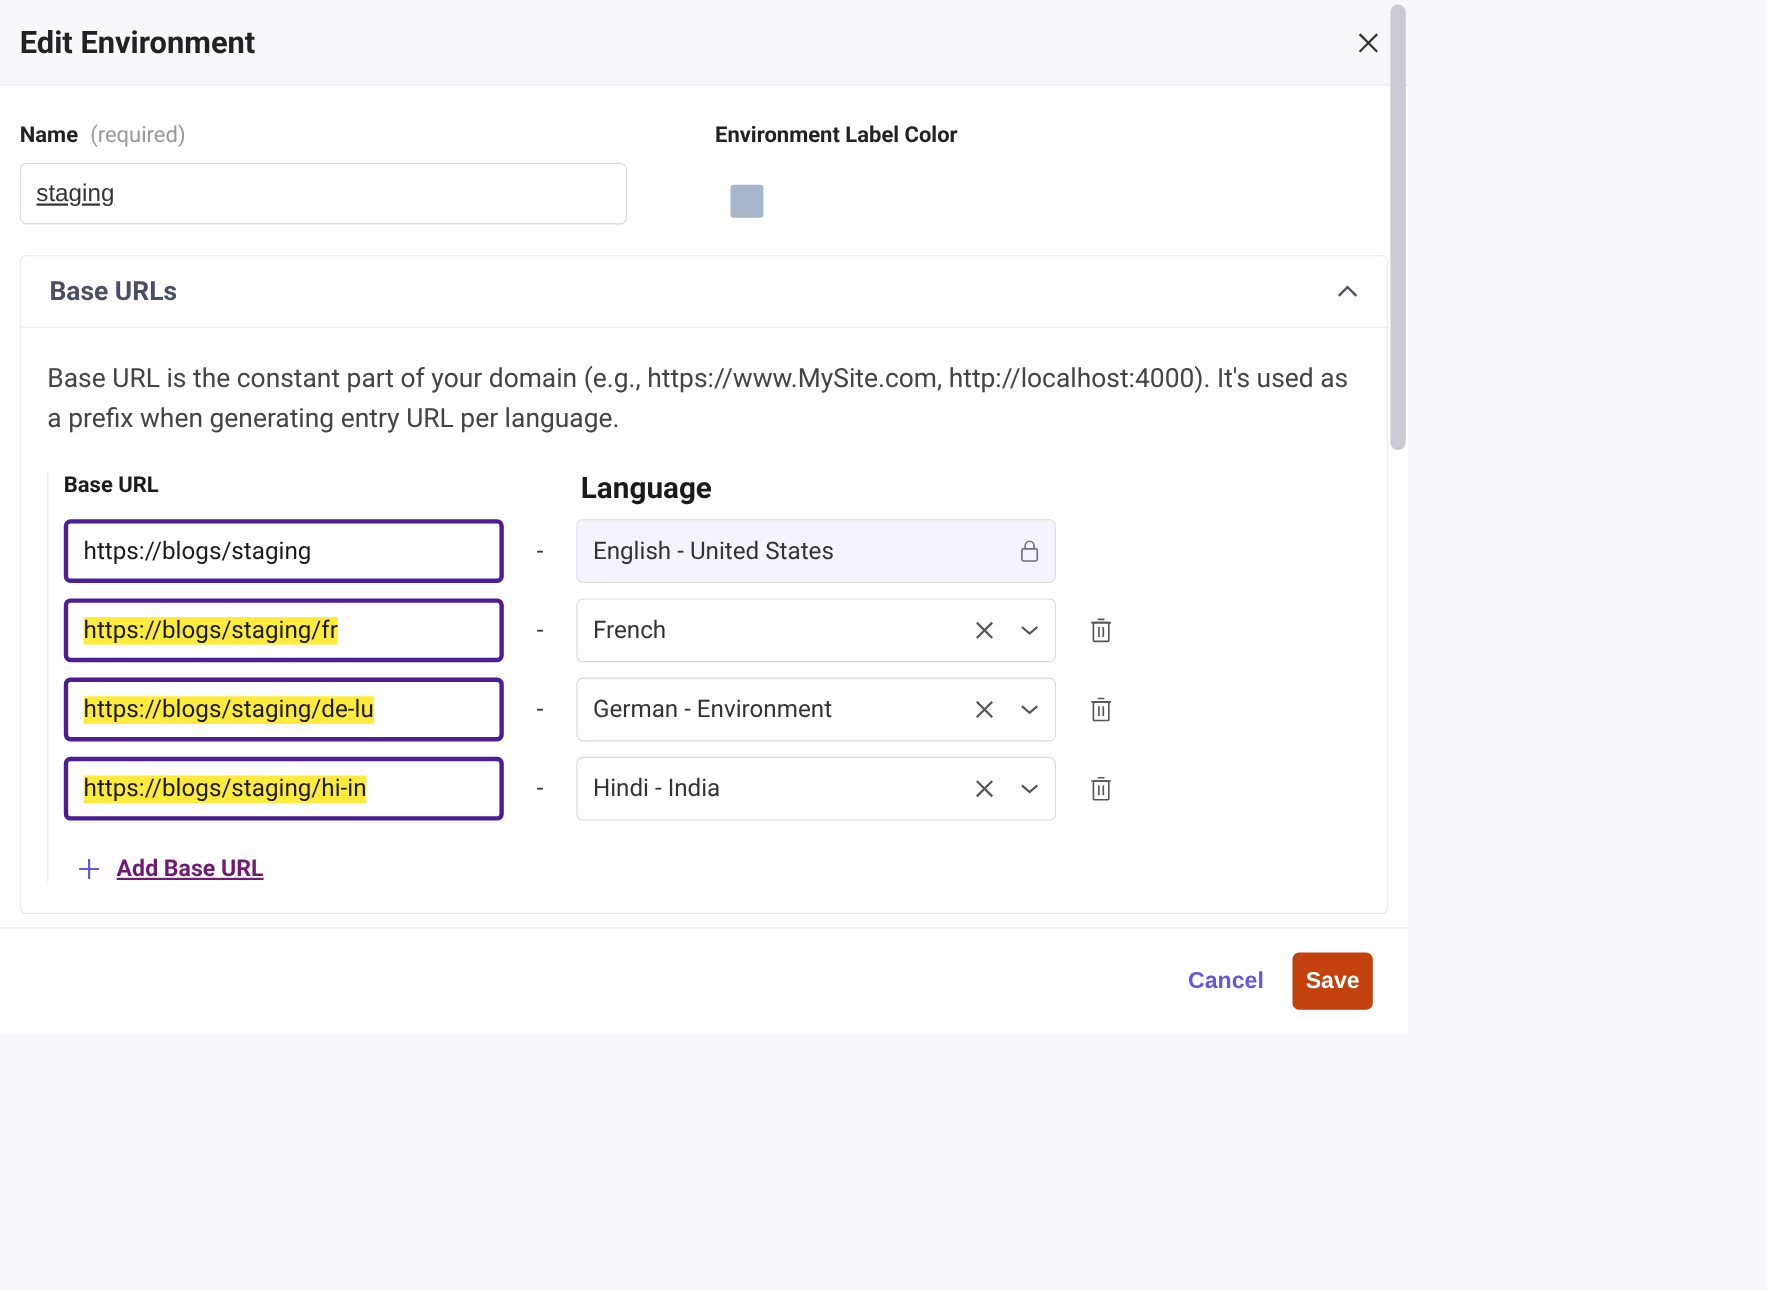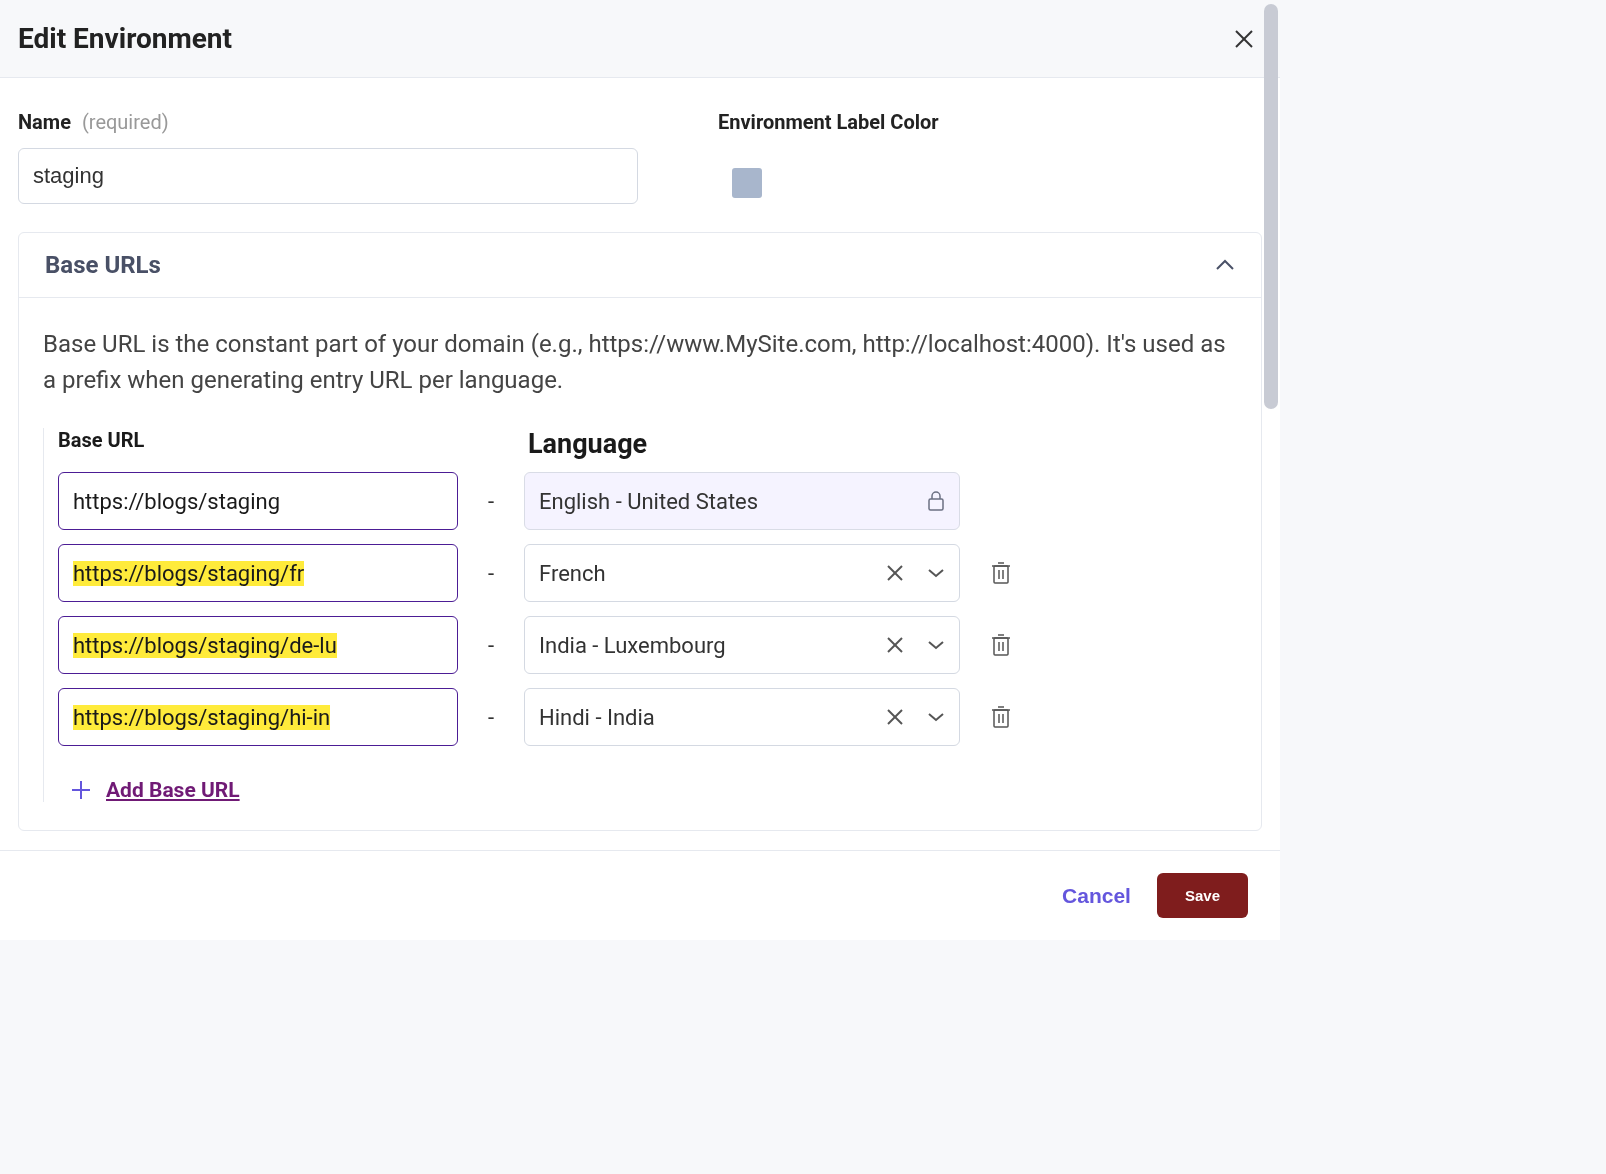--- a/index.html
+++ b/index.html
@@ -6,50 +6,50 @@
     body { font-family: -apple-system, BlinkMacSystemFont, "Segoe UI", Roboto, Helvetica, Arial, sans-serif; background: #f7f8fa; color: #1a1a1a; }
     .modal { width: 1280px; height: 940px; background: #fff; position: relative; display: flex; flex-direction: column; }
     .modal-header { display: flex; justify-content: space-between; align-items: center; padding: 22px 24px 22px 18px; background: #f7f8fa; border-bottom: 1px solid #e6e9ef; }
     .modal-title { font-size: 28px; font-weight: 700; color: #222; }
     .close-x { width: 24px; height: 24px; stroke: #333; stroke-width: 2; cursor: pointer; }
     .modal-body { padding: 32px 18px 0 18px; overflow-y: auto; flex: 1; }
     .top-row { display: flex; gap: 80px; margin-bottom: 28px; }
     .field-group { display: flex; flex-direction: column; }
     .field-label { font-size: 20px; font-weight: 700; color: #222; margin-bottom: 14px; }
     .required-hint { font-weight: 400; color: #999; margin-left: 6px; }
-    .text-input { width: 620px; height: 56px; border: 1px solid #d4d9e2; border-radius: 6px; padding: 0 14px; font-size: 22px; color: #333; }
+    .text-input { width: 552px; height: 56px; border: 1px solid #d4d9e2; border-radius: 6px; padding: 0 14px; font-size: 22px; color: #333; text-decoration: underline; }
     .color-swatch { width: 30px; height: 30px; background: #a8b6cc; border-radius: 3px; margin-top: 20px; margin-left: 14px; cursor: pointer; }
     .panel { border: 1px solid #e6e9ef; border-radius: 6px; }
     .panel-header { display: flex; justify-content: space-between; align-items: center; padding: 18px 26px; cursor: pointer; border-bottom: 1px solid #e6e9ef; }
     .panel-title { font-size: 24px; font-weight: 700; color: #495066; }
     .chevron-up { width: 20px; height: 12px; stroke: #4a5167; stroke-width: 2; fill: none; }
     .panel-body { padding: 28px 24px; }
     .desc { font-size: 24px; color: #444; line-height: 1.5; margin-bottom: 30px; }
     .table { padding-left: 14px; border-left: 1px solid #e6e9ef; }
     .table-head { display: flex; margin-bottom: 12px; }
     .col-url { width: 440px; font-size: 20px; font-weight: 700; }
     .col-lang { width: 420px; font-size: 27px; font-weight: 700; margin-left: 30px; }
     .row { display: flex; align-items: center; margin-bottom: 14px; }
-    .url-input { width: 400px; height: 58px; border: 1px solid #4c1d95; border-radius: 6px; padding: 0 14px; font-size: 22px; display: flex; align-items: center; }
+    .url-input { width: 400px; height: 58px; border: 4px solid #4c1d95; border-radius: 6px; padding: 0 14px; font-size: 22px; display: flex; align-items: center; }
     .hl { background: #ffeb3b; }
     .dash { width: 30px; text-align: center; font-size: 22px; color: #333; margin: 0 18px; }
     .lang-select { width: 436px; height: 58px; border: 1px solid #d4d9e2; border-radius: 6px; padding: 0 14px; font-size: 22px; display: flex; align-items: center; justify-content: space-between; }
     .lang-select.locked { background: #f5f3ff; border-color: #d9dce6; }
     .lang-text { color: #333; }
     .lang-icons { display: flex; gap: 22px; align-items: center; }
     .icon-x { width: 20px; height: 20px; stroke: #555; stroke-width: 2; cursor: pointer; }
     .icon-chevron-down { width: 18px; height: 10px; stroke: #555; stroke-width: 2; fill: none; cursor: pointer; }
     .icon-lock { width: 18px; height: 22px; stroke: #6b7083; stroke-width: 1.5; fill: none; }
     .icon-trash { width: 22px; height: 26px; stroke: #555; stroke-width: 1.5; fill: none; cursor: pointer; margin-left: 30px; }
     .add-link { display: flex; align-items: center; gap: 14px; margin-top: 32px; padding-left: 12px; cursor: pointer; }
     .icon-plus { width: 22px; height: 22px; stroke: #6456dd; stroke-width: 2; }
     .add-text { font-size: 21px; font-weight: 700; color: #701a75; text-decoration: underline; }
     .modal-footer { display: flex; justify-content: flex-end; align-items: center; gap: 26px; padding: 22px 32px; border-top: 1px solid #e6e9ef; }
     .btn-cancel { font-size: 21px; font-weight: 700; color: #6456dd; background: none; border: none; cursor: pointer; }
-    .btn-save { font-size: 15px; font-weight: 700; color: #fff; background: #7f1d1d; border: none; border-radius: 6px; padding: 14px 28px; cursor: pointer; }
+    .btn-save { font-size: 21px; font-weight: 700; color: #fff; background: #c2410c; border: none; border-radius: 6px; padding: 14px 12px; cursor: pointer; }
     .scrollbar-fake { position: absolute; right: 2px; top: 4px; width: 14px; height: 405px; background: #c8cbd4; border-radius: 7px; }
   </style>
 </head>
 <body>
 
 <div class="modal">
   <div class="scrollbar-fake"></div>
 
   <div class="modal-header">
     <div class="modal-title">Edit Environment</div>
@@ -129,21 +129,21 @@
                 <line x1="13" y1="10" x2="13" y2="19"></line>
               </svg>
           </div>
 
           <div class="row">
             <div class="url-input">
                 <span class="hl">https://blogs/staging/de-lu</span>
               </div>
             <div class="dash">-</div>
             <div class="lang-select">
-              <span class="lang-text">India - Luxembourg</span>
+              <span class="lang-text">German - Environment</span>
               <div class="lang-icons">
                 <svg class="icon-x" viewBox="0 0 20 20">
                     <line x1="3" y1="3" x2="17" y2="17"></line>
                     <line x1="17" y1="3" x2="3" y2="17"></line>
                   </svg>
                 <svg class="icon-chevron-down" viewBox="0 0 18 10">
                     <polyline points="2,2 9,8 16,2"></polyline>
                   </svg>
               </div>
             </div>

